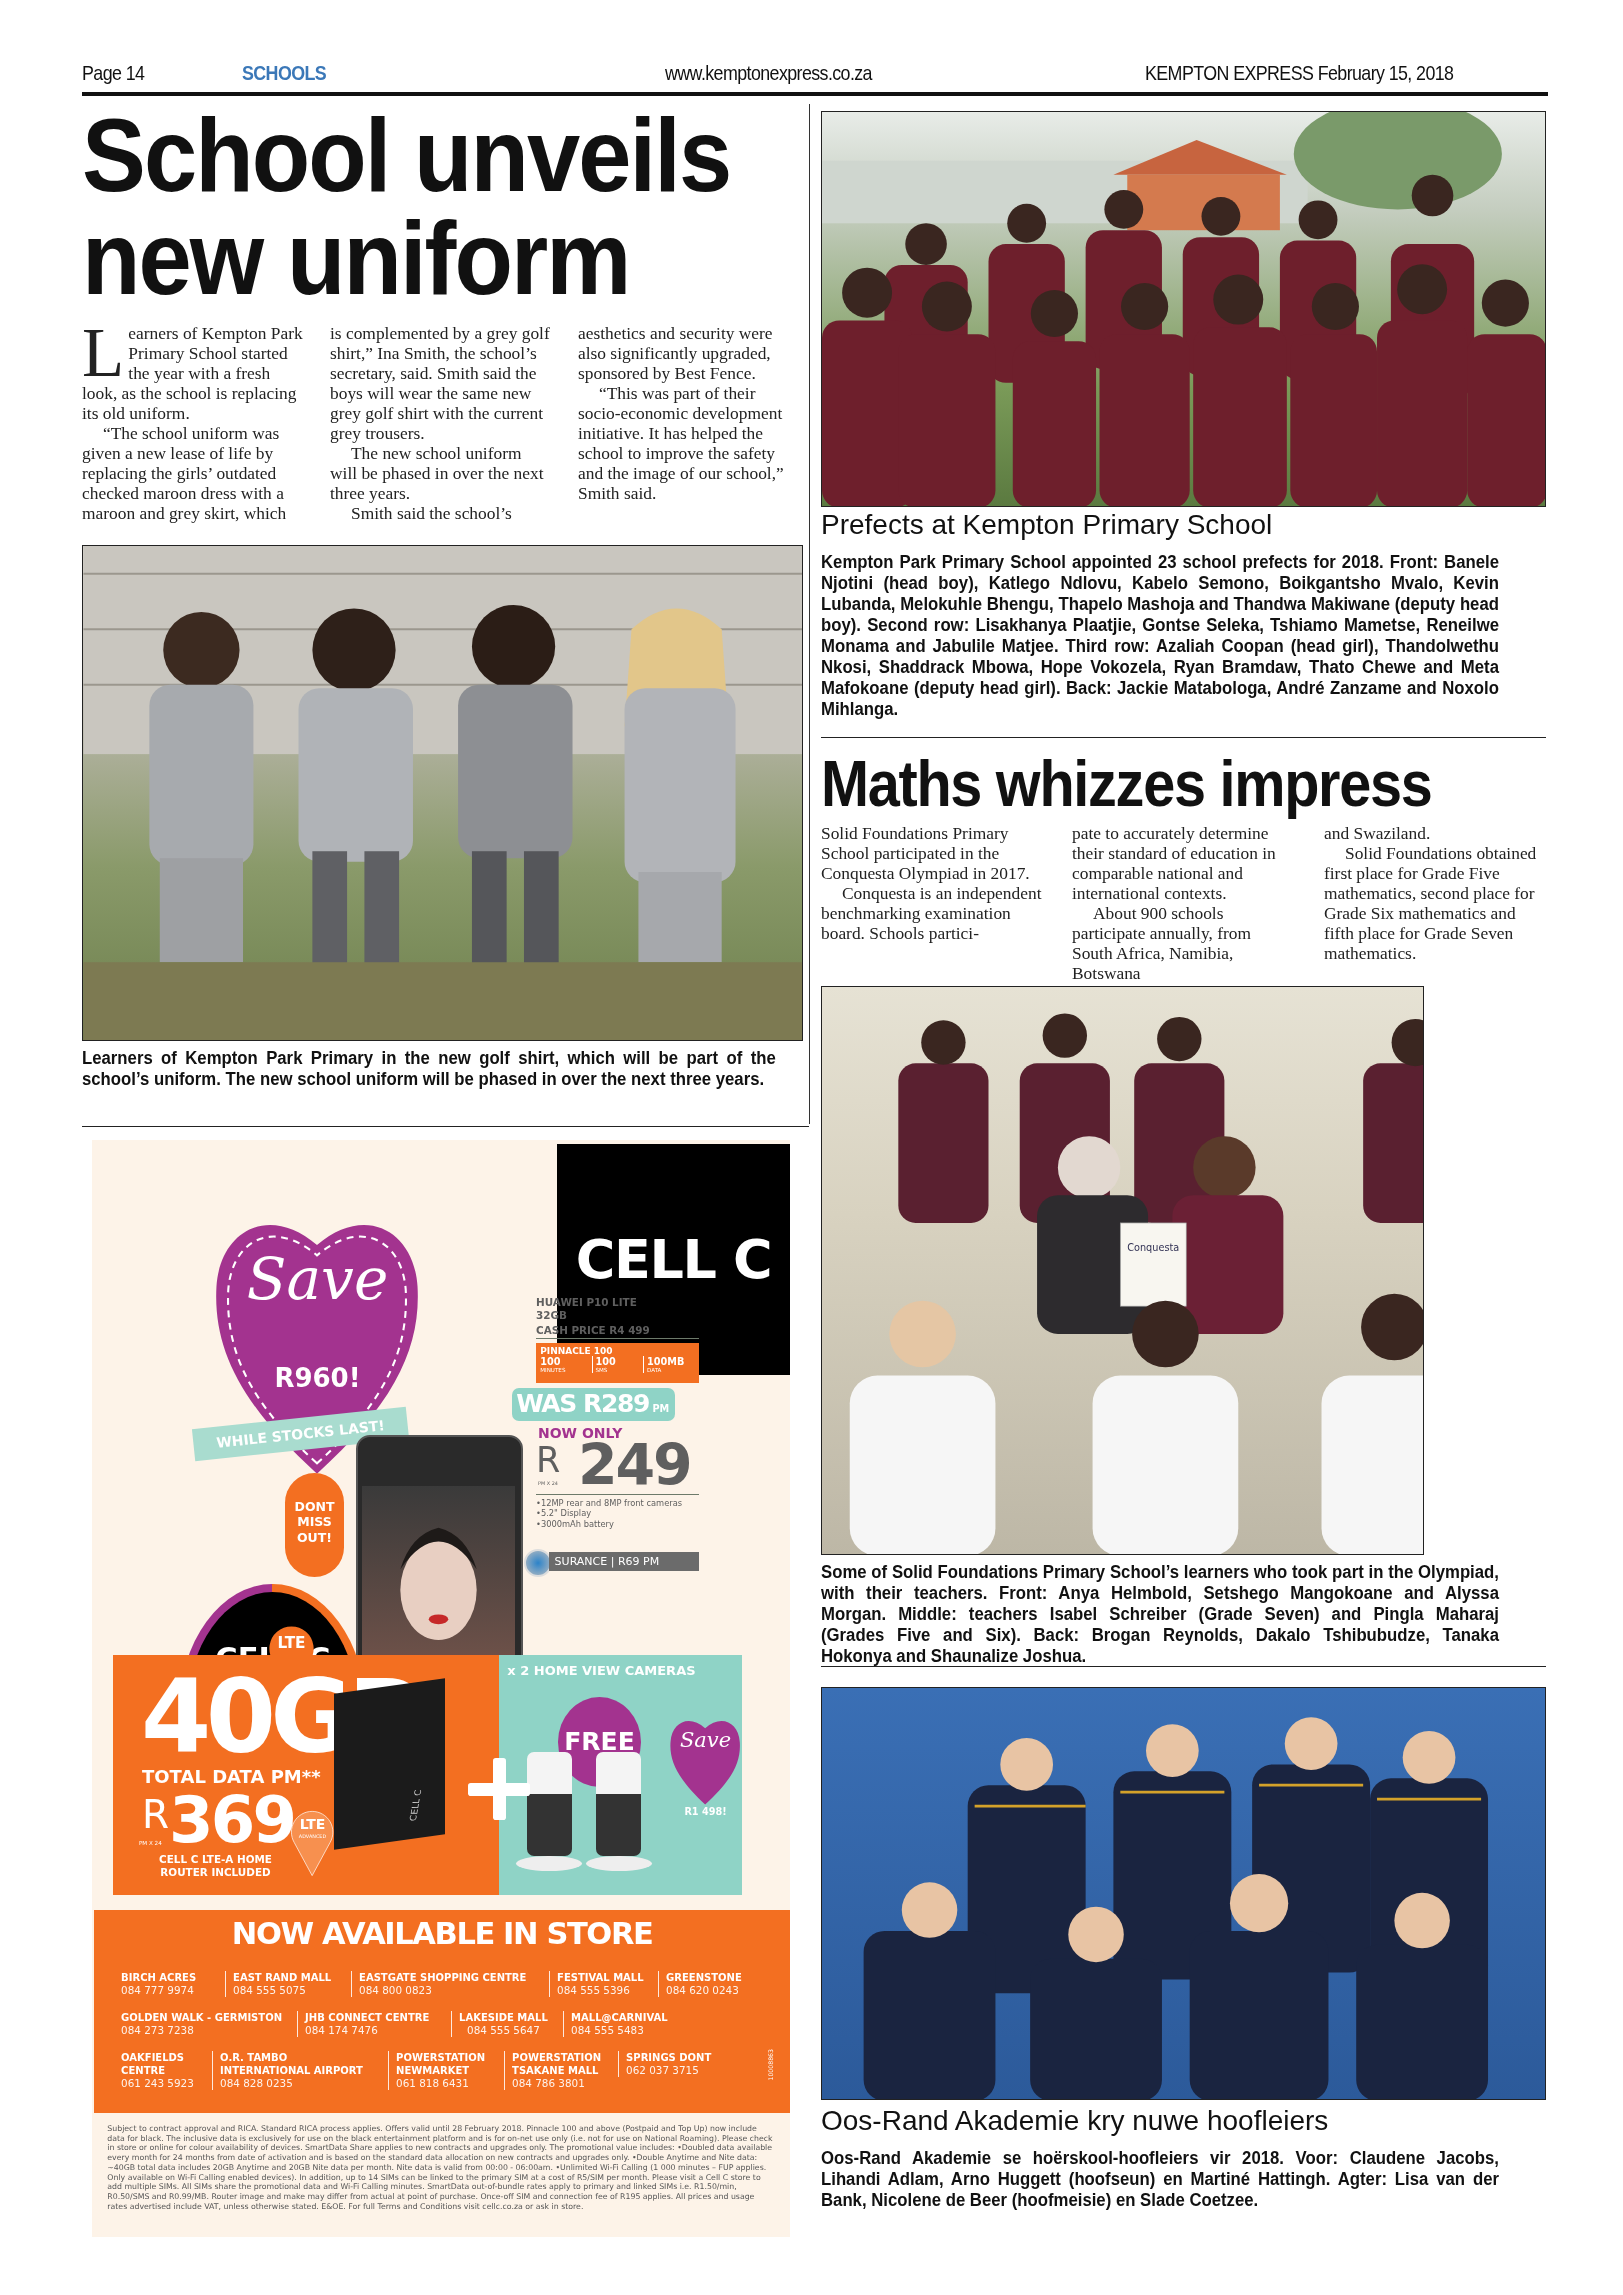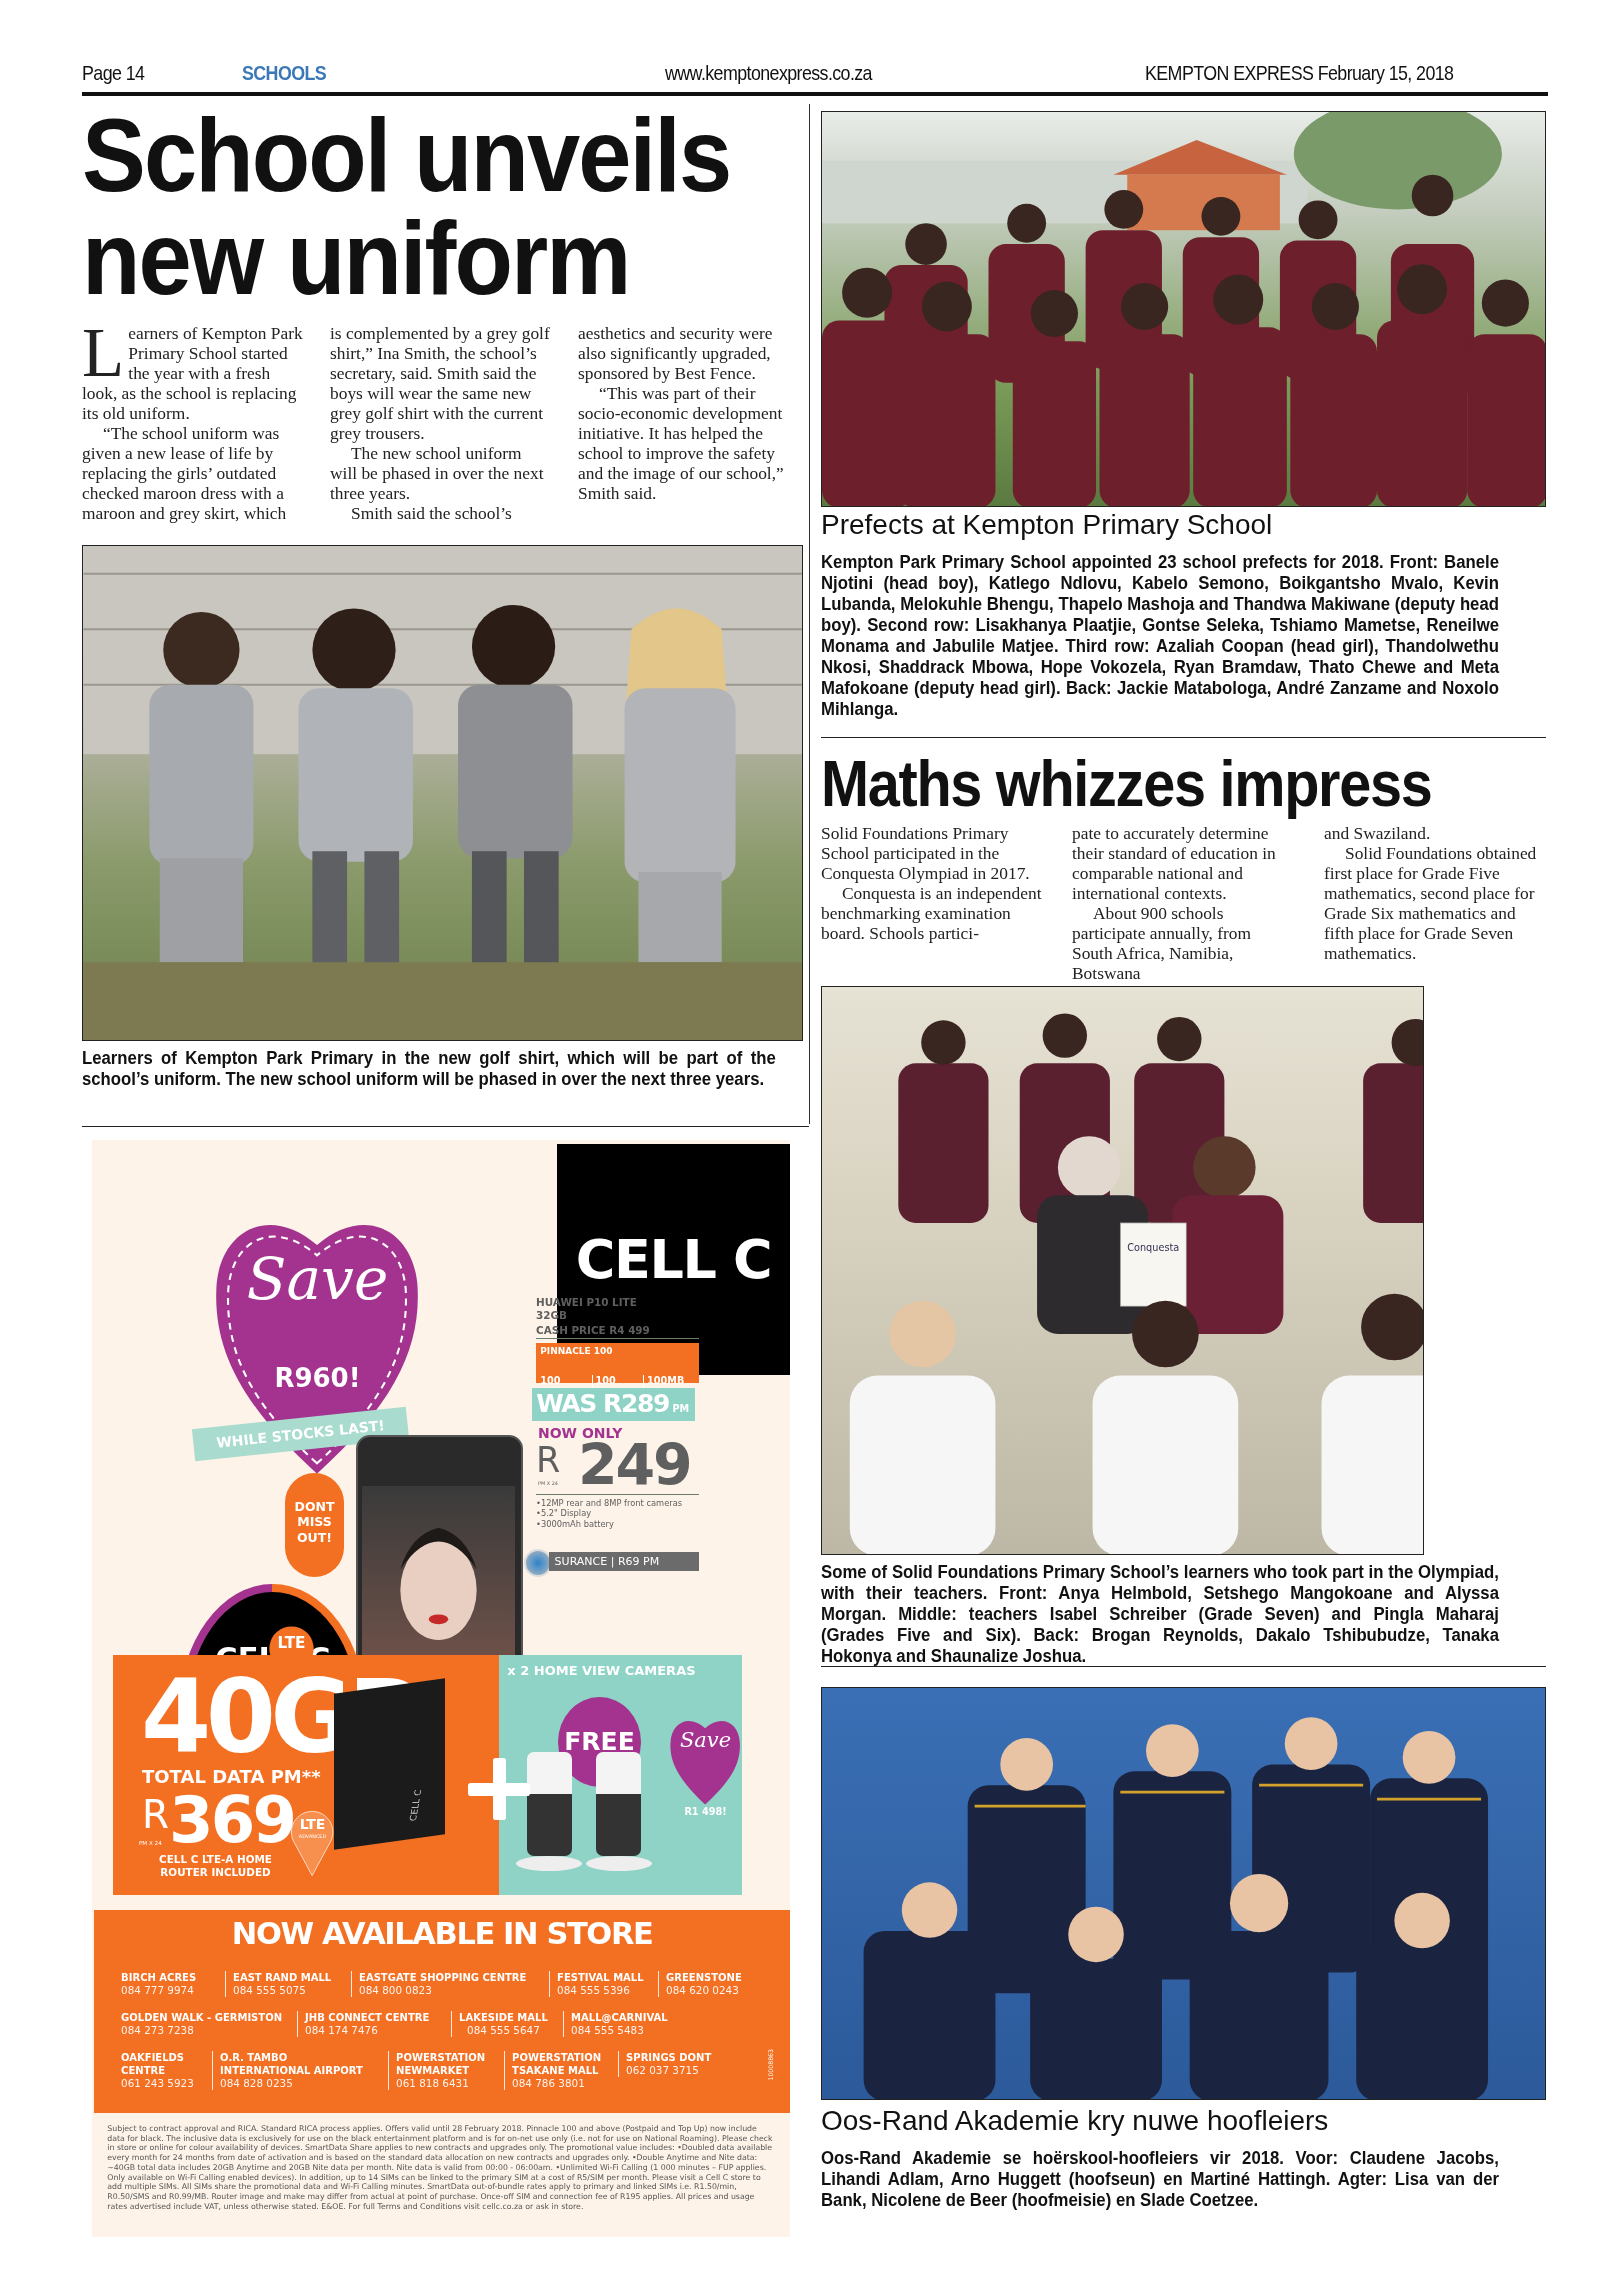--- a/index.html
+++ b/index.html
@@ -147,36 +147,36 @@
   </div>
 
   <div class="in adfont" style="left:444px;top:156px;width:163px;color:#5f5f5f;font-size:10.4px;font-weight:bold;line-height:13px;">
     <div>HUAWEI P10 LITE</div>
     <div>32GB</div>
     <div style="margin-top:2.1px;">CASH PRICE R4 499</div>
   </div>
   <div class="in" style="left:444px;top:198px;width:163px;height:1.4px;background:#6d7a6a;"></div>
   <div class="in orange adfont" style="left:444px;top:203px;width:163px;height:40px;color:#fff;padding:2.8px 4.2px;">
     <div style="font-size:9px;font-weight:bold;">PINNACLE 100</div>
-    <div style="display:flex;margin-top:19px;">
+    <div style="display:flex;margin-top:0;">
       <div style="width:53px;">
           <div style="font-size:9.7px;font-weight:bold;">100</div>
           <div style="font-size:5.6px;">MINUTES</div>
         </div>
       <div style="width:53px;border-left:0.7px solid #fff;padding-left:2.8px;">
           <div style="font-size:9.7px;font-weight:bold;">100</div>
           <div style="font-size:5.6px;">SMS</div>
         </div>
       <div style="width:53px;border-left:0.7px solid #fff;padding-left:2.8px;">
           <div style="font-size:9.7px;font-weight:bold;">100MB</div>
           <div style="font-size:5.6px;">DATA</div>
         </div>
     </div>
   </div>
-  <div class="in teal adfont" style="left:440px;top:248px;width:163px;height:33px;color:#fff;padding:1.4px 4.2px;">
+  <div class="in teal adfont" style="left:420px;top:248px;width:163px;height:33px;color:#fff;padding:1.4px 4.2px;border-radius:7px;">
     <span style="font-size:25px;font-weight:bold;letter-spacing:-1.4px;">WAS R289</span>
     <span style="font-size:9.7px;font-weight:bold;">PM</span>
   </div>
   <div class="in adfont" style="left:446px;top:285px;color:#a3338f;font-size:14px;font-weight:bold;">NOW ONLY</div>
   <div class="in adfont" style="left:444px;top:300px;color:#5f5f5f;font-size:35px;">R</div>
   <div class="in adfont" style="left:446px;top:340px;color:#5f5f5f;font-size:4.9px;">PM X 24</div>
   <div class="in adfont" style="left:486px;top:292px;color:#5f5f5f;font-size:57px;font-weight:bold;letter-spacing:-2.1px;">249</div>
   <div class="in" style="left:444px;top:354px;width:163px;height:1.4px;background:#6d7a6a;"></div>
   <div class="in adfont" style="left:444px;top:358px;color:#5f5f5f;font-size:8.3px;line-height:10.4px;">
     <div>•12MP rear and 8MP front cameras</div>

